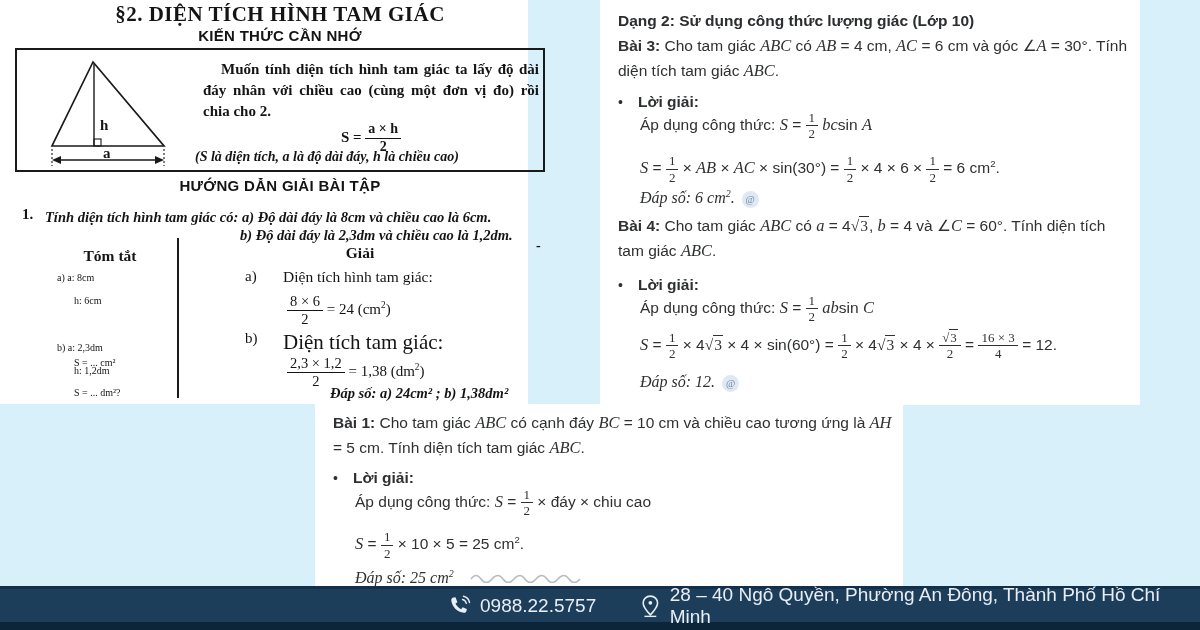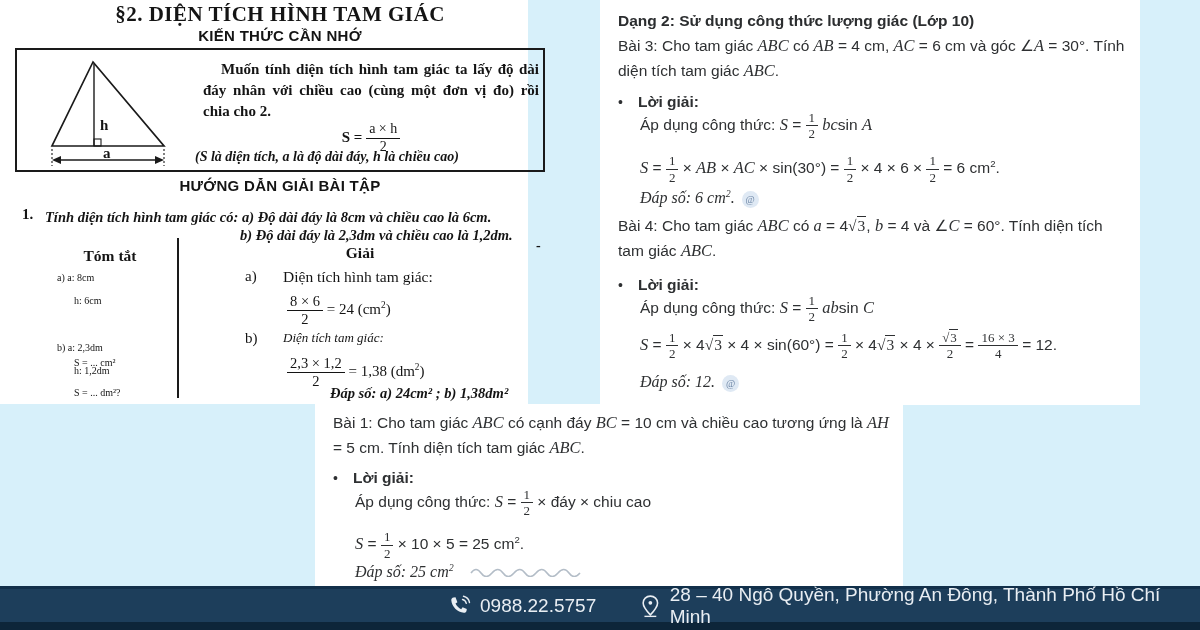--- a/index.html
+++ b/index.html
@@ -26,54 +26,54 @@
   .ex-a  { left:45px;  top:209px; font-size:14.5px; font-weight:bold; font-style:italic; }
   .ex-b  { left:240px; top:227px; font-size:14.5px; font-weight:bold; font-style:italic; }
   .tt { left:75px; top:247px; width:70px; text-align:center; font-size:15.5px; font-weight:bold; }
   .gi { left:180px; top:244px; width:360px; text-align:center; font-size:15.5px; font-weight:bold; }
   .stray { left:536px; top:238px; font-size:14px; font-weight:bold; }
   .vline { position:absolute; left:177px; top:238px; width:1.5px; height:160px; background:#1a1a1a; }
   .sm { font-size:10px; }
   .sm0{ left:57px; top:272px; } .sm1{ left:74px; top:295px; } .sm2{ left:74px; top:317px;margin-top:40px; }
   .sm3{ left:57px; top:342px; } .sm4{ left:74px; top:365px; } .sm5{ left:74px; top:387px; }
   .sal{ left:245px; top:268px; font-size:15px; } .sat{ left:283px; top:268px; font-size:15.5px; }
-  .sbl{ left:245px; top:330px; font-size:15px; } .sbt{ left:283px; top:330px; font-size:13px;font-style:italic; }
+  .sbl{ left:245px; top:330px; font-size:15px; } .sbt{ left:283px; top:330px; font-size:21px; }
   .fra{ left:287px; top:288px; } .frb{ left:287px; top:350px; }
   .scan .formula { font-size:15px; line-height:34px; }
   .ex-ans { left:330px; top:385px; font-size:14.5px; font-weight:bold; font-style:italic; }
 
   
   .frac { display:inline-block; text-align:center; vertical-align:middle; line-height:1.05; font-family:"Liberation Serif","DejaVu Serif",serif; font-style:normal; font-size:13px; }
   .frac .fn { display:block; border-bottom:1.3px solid currentColor; padding:0 3px 1px; }
   .frac .fd { display:block; padding-top:1px; }
   .scan .frac { font-size:14.5px; font-weight:normal; }
-  .kformula .frac { font-weight:normal; font-size:14px; }
+  .kformula .frac { font-weight:bold; font-size:14px; }
   .mv { font-family:"Liberation Serif","DejaVu Serif",serif; font-style:italic; font-size:1.06em; }
-  .bd { font-weight:normal; }
+  .bd { font-weight:bold; }
   sup { font-size:.62em; }
   .sqrt { font-family:"Liberation Serif","DejaVu Serif",serif; font-style:normal; white-space:nowrap; }
   .sqrt .sbar { border-top:1.3px solid currentColor; padding:0 1px; }
 
   
   .typed-block { position:absolute; color:#2e3032; font-size:15.5px; line-height:25px; }
   #typed-content { left:618px; top:0; width:514px; height:405px; position:absolute; }
   #center-content{ left:333px; top:403px; width:562px; height:183px; position:absolute; }
   .t-head { font-weight:bold; color:#2b2d2f; }
   .stmt { white-space:normal; }
   .formula { white-space:pre; line-height:34px; }
   .bullet-row .blt { display:inline-block; width:20px; font-size:14px; }
   .bullet-row .blab { font-weight:bold; }
   .ans { font-family:"Liberation Serif","DejaVu Serif",serif; font-style:italic; font-size:16px; }
   .attach { display:inline-block; width:17px; height:17px; border-radius:50%; background:#dfe9f4; color:#7189a8; font-size:10px; line-height:17px; text-align:center; margin-left:7px; vertical-align:middle; font-style:normal; }
   .wm { margin-left:14px; vertical-align:baseline; opacity:.75; filter:blur(.4px); }
 
   
   .b3-stmt{top:33px;} .b3-bul{top:89px;} .b3-f1{top:108px;} .b3-f2{top:147px;} .b3-ans{top:181px;}
   .b4-stmt{top:213px;} .b4-bul{top:272px;} .b4-f1{top:291px;} .b4-f2{top:328px;} .b4-ans{top:369px;}
-  .b1-stmt{top:7px;} .b1-bul{top:62px;} .b1-f1{top:82px;} .b1-f2{top:120px;} .b1-ans{top:152px;}
+  .b1-stmt{top:7px;} .b1-bul{top:62px;} .b1-f1{top:82px;} .b1-f2{top:120px;} .b1-ans{top:158px;}
 
   
   .fig { position:absolute; left:22px; top:6px; }
   .fig text { font-family:"Liberation Serif","DejaVu Serif",serif; font-weight:bold; font-size:15px; fill:#141414; }
 
   
   #footer { position:absolute; left:0; top:586px; width:1200px; height:44px; }
   .f-top { position:absolute; top:0; width:100%; height:3px; }
   .f-main { position:absolute; top:3px; width:100%; height:33px; }
   .f-bot { position:absolute; top:36px; width:100%; height:8px; }

